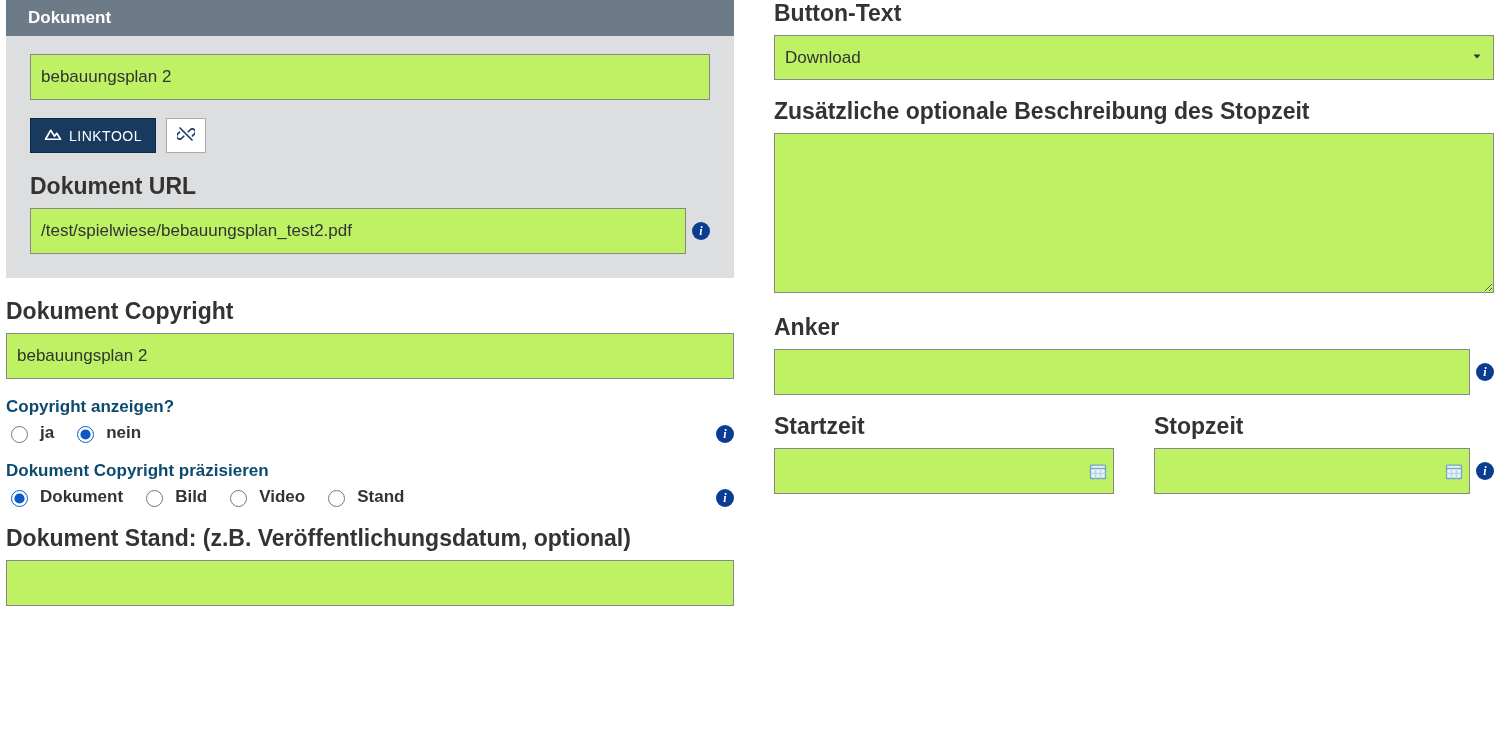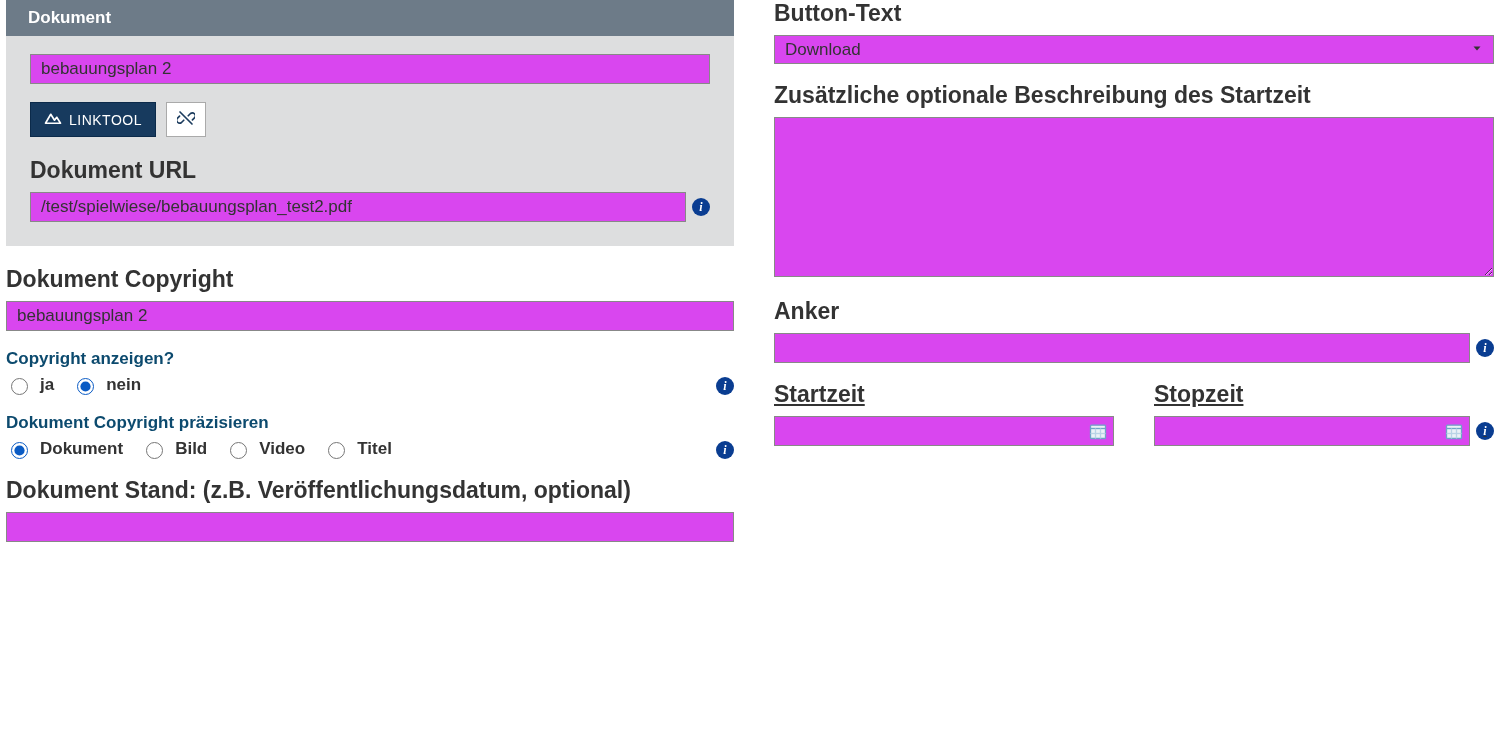--- a/index.html
+++ b/index.html
@@ -57,23 +57,23 @@
     display: flex;
     align-items: center;
     gap: 6px;
   }
   .row-with-info > .grow { flex: 1; min-width: 0; }
 
   input[type=text], select, textarea {
     width: 100%;
     font-size: 17px;
     font-family: inherit;
-    padding: 4px 10px;
+    padding: 12px 10px;
     border: 1px solid #888;
-    background: #d946ef;
+    background: #bef264;
     color: #333;
   }
   textarea { resize: both; height: 160px; }
   select {
     appearance: none;
     -webkit-appearance: none;
     background-image: none;
     padding-right: 30px;
     position: relative;
   }
@@ -146,21 +146,21 @@
   .date-input-wrap input { padding-right: 34px; }
   .cal-icon {
     position: absolute;
     right: 6px;
     top: 50%;
     transform: translateY(-50%);
     width: 20px; height: 20px;
     cursor: pointer;
     color: #6fa3c7;
   }
-  .dates-row { display: flex; gap: 40px; text-decoration: underline; }
+  .dates-row { display: flex; gap: 40px; }
   .dates-row .field { flex: 1; }
 
   .field-info-right {
     display: flex;
     align-items: flex-start;
     justify-content: space-between;
     gap: 10px;
   }
 </style>
 </head>
@@ -241,21 +241,21 @@
           <label class="radio">
             <input type="radio" name="cr-prec" style="">
             <span>Bild</span>
           </label>
           <label class="radio">
             <input type="radio" name="cr-prec" style="">
             <span>Video</span>
           </label>
           <label class="radio">
             <input type="radio" name="cr-prec" style="">
-            <span>Titel</span>
+            <span>Stand</span>
           </label>
         </div>
       </div>
       <span class="info-icon" style="margin-top:28px">i</span>
     </div>
 
     <div class="field">
       <div class="label">Dokument Stand: (z.B. Veröffentlichungsdatum, optional)</div>
       <input type="text" value="" style="">
     </div>
@@ -270,21 +270,21 @@
         </select>
         <span class="chev">
           <svg width="14" height="14" viewBox="0 0 20 20">
               <path d="M5 7l5 6 5-6z" fill="#333"></path>
             </svg>
         </span>
       </div>
     </div>
 
     <div class="field">
-      <div class="label">Zusätzliche optionale Beschreibung des Startzeit</div>
+      <div class="label">Zusätzliche optionale Beschreibung des Stopzeit</div>
       <textarea style=""></textarea>
     </div>
 
     <div class="field">
       <div class="label">Anker</div>
       <div class="row-with-info">
         <div class="grow">
           <input type="text" value="" style="">
         </div>
         <span class="info-icon">i</span>

